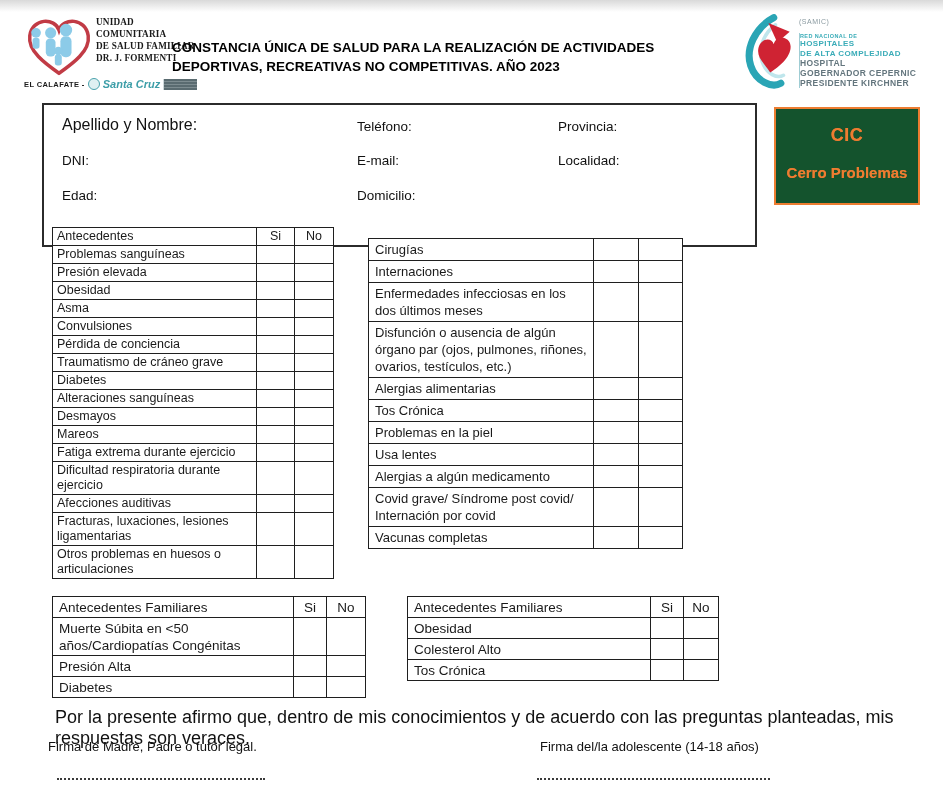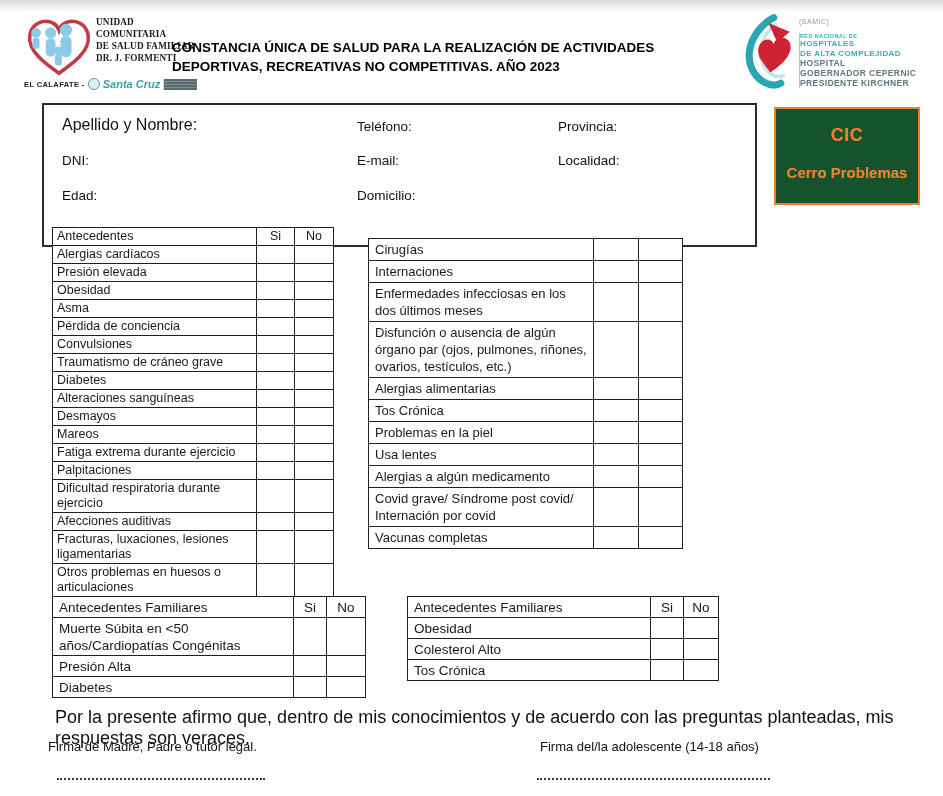--- a/index.html
+++ b/index.html
@@ -154,50 +154,50 @@
       </colgroup>
     <thead>
       <tr>
         <th>Antecedentes</th>
         <th class="hdr-yes">Si</th>
         <th class="hdr-no">No</th>
       </tr>
     </thead>
     <tbody>
         <tr>
-          <td>Alergias cardíacos</td>
+          <td>Problemas sanguíneas</td>
           <td class="chk"></td>
           <td class="chk"></td>
         </tr>
         <tr>
           <td>Presión elevada</td>
           <td class="chk"></td>
           <td class="chk"></td>
         </tr>
         <tr>
           <td>Obesidad</td>
           <td class="chk"></td>
           <td class="chk"></td>
         </tr>
         <tr>
           <td>Asma</td>
           <td class="chk"></td>
           <td class="chk"></td>
         </tr>
         <tr>
+          <td>Convulsiones</td>
+          <td class="chk"></td>
+          <td class="chk"></td>
+        </tr>
+        <tr>
           <td>Pérdida de conciencia</td>
           <td class="chk"></td>
           <td class="chk"></td>
         </tr>
         <tr>
-          <td>Convulsiones</td>
-          <td class="chk"></td>
-          <td class="chk"></td>
-        </tr>
-        <tr>
           <td>Traumatismo de cráneo grave</td>
           <td class="chk"></td>
           <td class="chk"></td>
         </tr>
         <tr>
           <td>Diabetes</td>
           <td class="chk"></td>
           <td class="chk"></td>
         </tr>
         <tr>
@@ -210,25 +210,20 @@
           <td class="chk"></td>
           <td class="chk"></td>
         </tr>
         <tr>
           <td>Mareos</td>
           <td class="chk"></td>
           <td class="chk"></td>
         </tr>
         <tr>
           <td>Fatiga extrema durante ejercicio</td>
-          <td class="chk"></td>
-          <td class="chk"></td>
-        </tr>
-        <tr>
-          <td>Palpitaciones</td>
           <td class="chk"></td>
           <td class="chk"></td>
         </tr>
         <tr>
           <td>Dificultad respiratoria durante ejercicio</td>
           <td class="chk"></td>
           <td class="chk"></td>
         </tr>
         <tr>
           <td>Afecciones auditivas</td>

